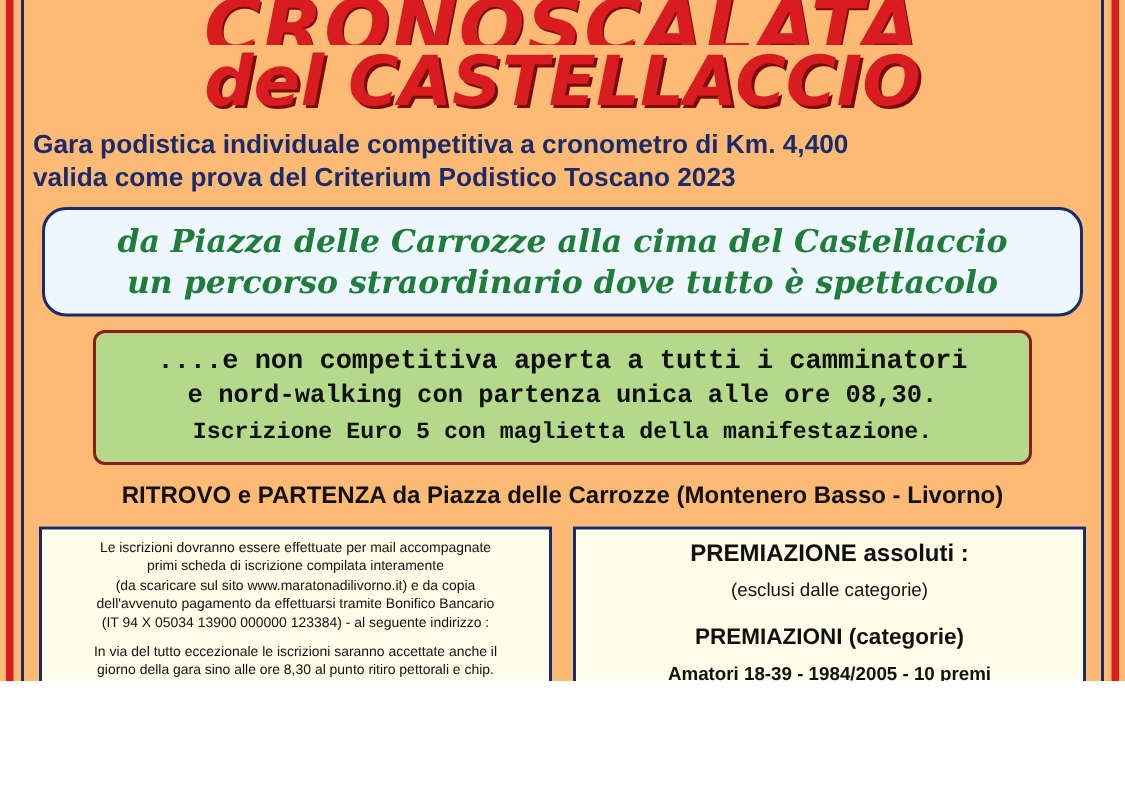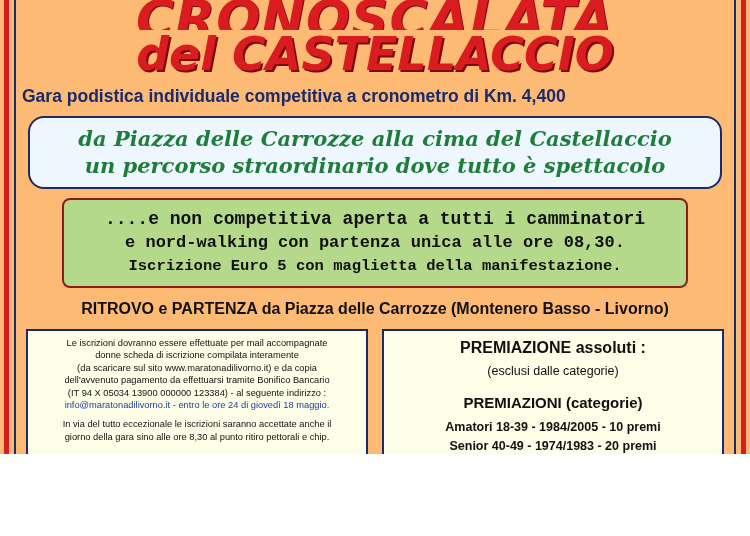--- a/index.html
+++ b/index.html
@@ -208,20 +208,21 @@
 
   <div class="content">
 
     <div class="title-block">
       <div class="title-line1">CRONOSCALATA</div>
       <div class="title-line2">del CASTELLACCIO</div>
     </div>
 
     <div class="subtitle">
       <div>Gara podistica individuale competitiva a cronometro di Km. 4,400</div>
+      <div>valida come prova del Criterium Podistico Toscano 2023</div>
     </div>
 
     <div class="blue-box">
       <div class="l1">da Piazza delle Carrozze alla cima del Castellaccio</div>
       <div class="l2">un percorso straordinario dove tutto è spettacolo</div>
     </div>
 
     <div class="green-box">
       <div class="g1">....e non competitiva aperta a tutti i camminatori</div>
       <div class="g2">e nord-walking con partenza unica alle ore 08,30.</div>
@@ -229,25 +230,24 @@
     </div>
 
 
     <div class="meeting">RITROVO e PARTENZA da Piazza delle Carrozze (Montenero Basso - Livorno)</div>
 
     <div class="columns">
 
       <div class="col left">
         <div class="iscr-p">
           <div>Le iscrizioni dovranno essere effettuate per mail accompagnate</div>
-          <div>donne scheda di iscrizione compilata interamente</div>
+          <div>primi scheda di iscrizione compilata interamente</div>
           <div>(da scaricare sul sito www.maratonadilivorno.it) e da copia</div>
           <div>dell'avvenuto pagamento da effettuarsi tramite Bonifico Bancario</div>
           <div>(IT 94 X 05034 13900 000000 123384) -  al seguente indirizzo :</div>
-          <div class="mail">info@maratonadilivorno.it  - entro le ore 24  di giovedì 18 maggio.</div>
         </div>
         <div class="iscr-gap"></div>
         <div class="iscr-p">
           <div>In via del tutto eccezionale le iscrizioni saranno accettate anche il</div>
           <div>giorno della gara sino alle ore 8,30 al punto ritiro pettorali e chip.</div>
         </div>
       </div>
 
       <div class="col right">
         <div class="prem-title">PREMIAZIONE assoluti :</div>

